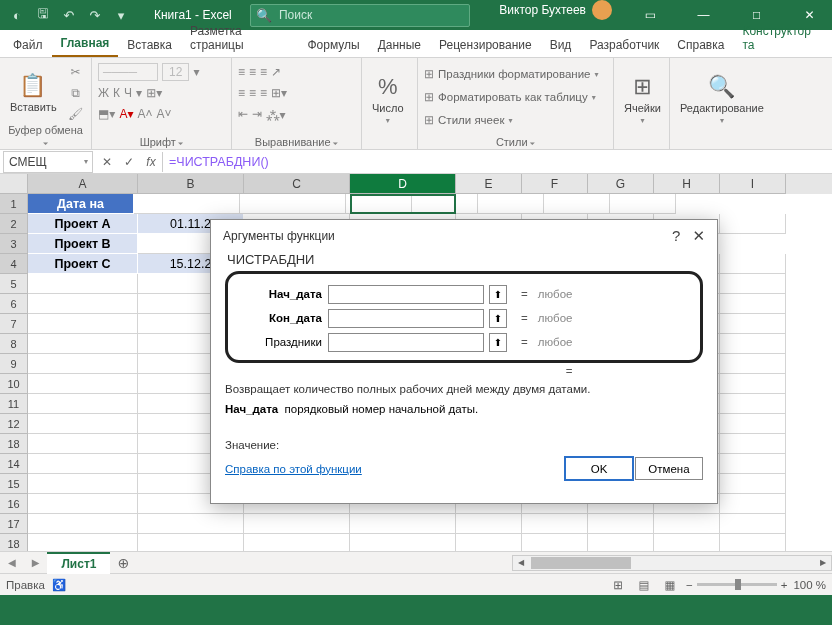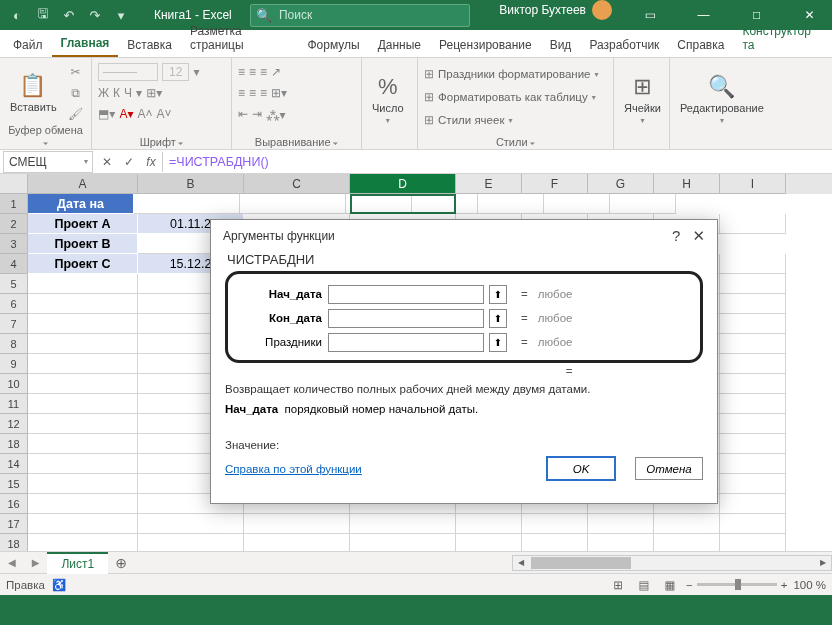--- a/index.html
+++ b/index.html
@@ -58,21 +58,21 @@
 .cell { border-right: 1px solid #d4d4d4; border-bottom: 1px solid #d4d4d4; display: flex; align-items: center; padding: 0 4px; font-size: 12.5px; }
 .cell.header-cell { background: #4472c4; color: #fff; font-weight: 600; justify-content: center; position: relative; border-color: #fff; }
 .cell.header-cell .dd { position: absolute; right: 2px; width: 14px; height: 14px; background: #e8e8e8; border: 1px solid #999; display: flex; align-items: center; justify-content: center; font-size: 7px; color: #333; }
 .cell.data-cell { background: #d9e1f2; justify-content: center; font-weight: 600; border-color: #fff; }
 .cell.data-cell.dt { font-weight: 400; }
 .active-cell-border { position: absolute; border: 2px solid #217346; pointer-events: none; }
 
 
 .sheet-tabs { height: 22px; background: #f3f2f1; display: flex; align-items: center; border-top: 1px solid #d4d4d4; }
 .st-nav { padding: 0 8px; color: #888; font-size: 10px; }
-.sheet-tab { padding: 3px 14px; background: #fff; border-top: 2px solid #217346; font-size: 12px; font-weight: 400; color: #217346; }
+.sheet-tab { padding: 3px 14px; background: #fff; border-top: 2px solid #217346; font-size: 12px; font-weight: 700; color: #217346; }
 .st-add { width: 26px; text-align: center; color: #666; font-size: 14px; }
 .h-scrollbar { margin-left: auto; display: flex; align-items: center; width: 320px; height: 16px; background: #f0f0f0; border: 1px solid #ccc; }
 .h-scrollbar .sb-btn { width: 16px; text-align: center; font-size: 8px; color: #666; }
 .h-scrollbar .thumb { width: 100px; height: 12px; background: #c0c0c0; margin-left: 2px; }
 
 
 .status-bar { height: 22px; background: #f3f2f1; display: flex; align-items: center; padding: 0 6px; border-top: 1px solid #d4d4d4; font-size: 11.5px; color: #555; }
 .status-bar .right { margin-left: auto; display: flex; align-items: center; gap: 6px; }
 .view-btn { width: 20px; height: 18px; display: flex; align-items: center; justify-content: center; color: #666; }
 .zoom-slider { display: flex; align-items: center; gap: 4px; }
@@ -94,21 +94,21 @@
 .arg-picker { width: 18px; height: 19px; border: 1px solid #888; display: flex; align-items: center; justify-content: center; font-size: 10px; margin-left: -1px; }
 .arg-eq { margin-left: 8px; color: #555; font-size: 11.5px; }
 .arg-val { color: #888; font-size: 11.5px; margin-left: 4px; }
 .dlg-eq-row { text-align: center; padding: 2px 0 0; font-size: 11.5px; color: #555; margin-left: 210px; }
 .dlg-desc { font-size: 11.5px; color: #333; padding: 6px 0 8px; }
 .dlg-arg-desc { font-size: 11.5px; padding-bottom: 24px; }
 .dlg-arg-desc b { font-weight: 700; }
 .dlg-value-row { font-size: 11.5px; color: #333; padding-bottom: 6px; }
 .dlg-footer { display: flex; align-items: center; padding: 0 14px 10px; }
 .dlg-help { color: #0563c1; font-size: 11.5px; text-decoration: underline; }
-.dlg-buttons { margin-left: auto; display: flex; gap: 20px; font-style: italic; }
+.dlg-buttons { margin-left: auto; display: flex; gap: 2px; }
 .dlg-btn { width: 68px; height: 23px; border: 1px solid #888; background: #fff; font-size: 11.5px; display: flex; align-items: center; justify-content: center; }
 .dlg-btn.primary { border: 1px solid #2a6fc9; box-shadow: 0 0 0 1px #2a6fc9; }
 
 
 .w-a { width: 110px; }
 .w-b { width: 106px; }
 .w-c { width: 106px; }
 .w-d { width: 106px; }
 .w-e { width: 66px; }
 .w-f { width: 66px; }

